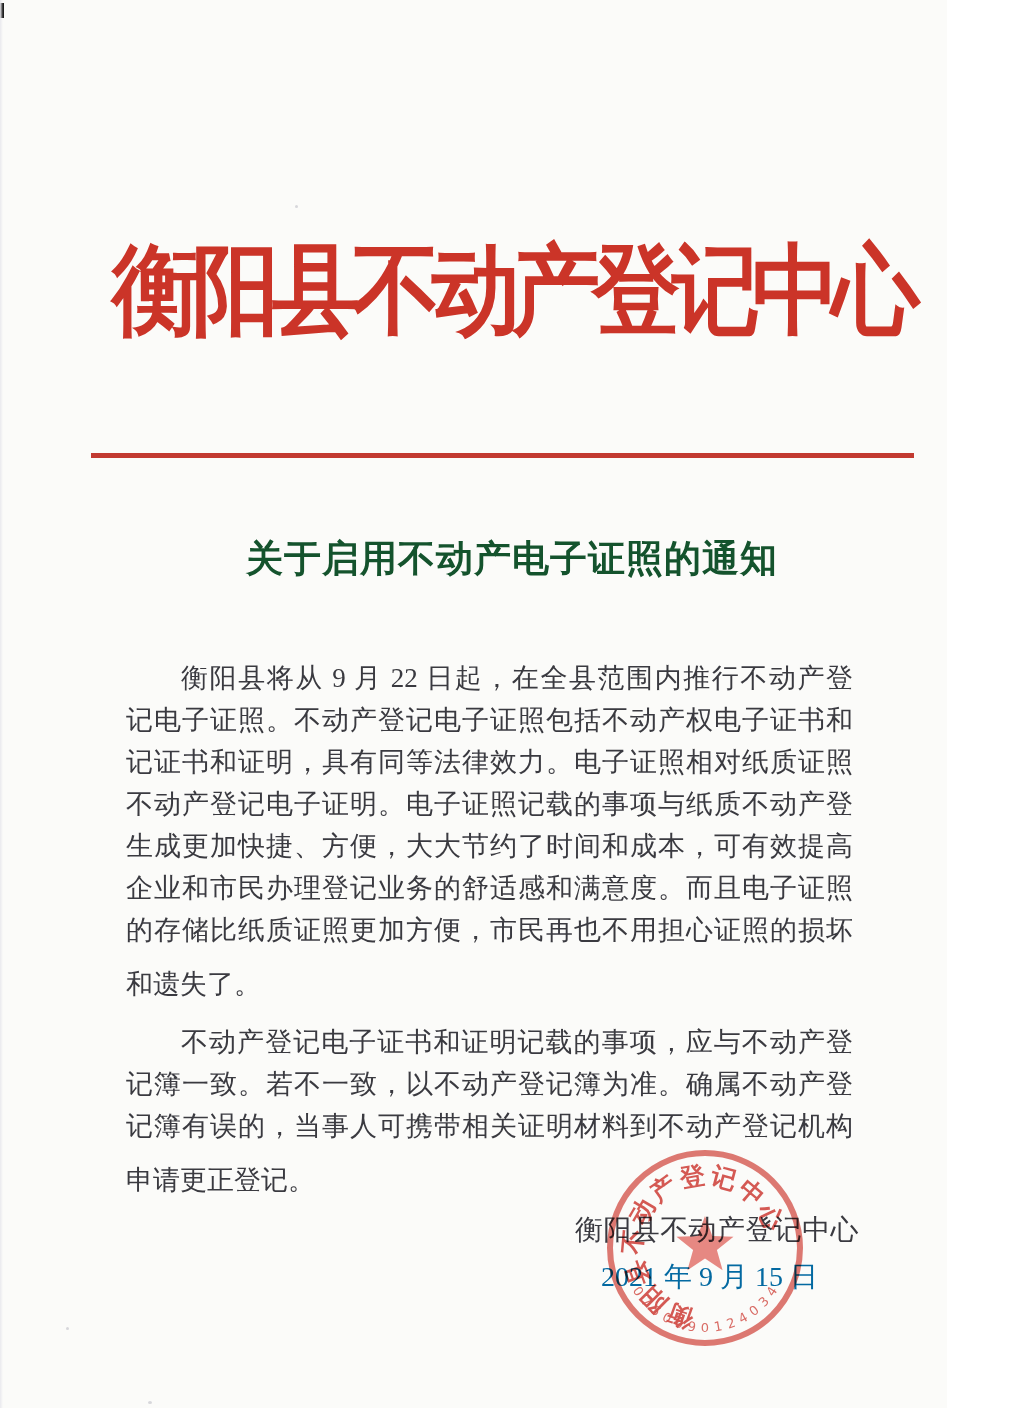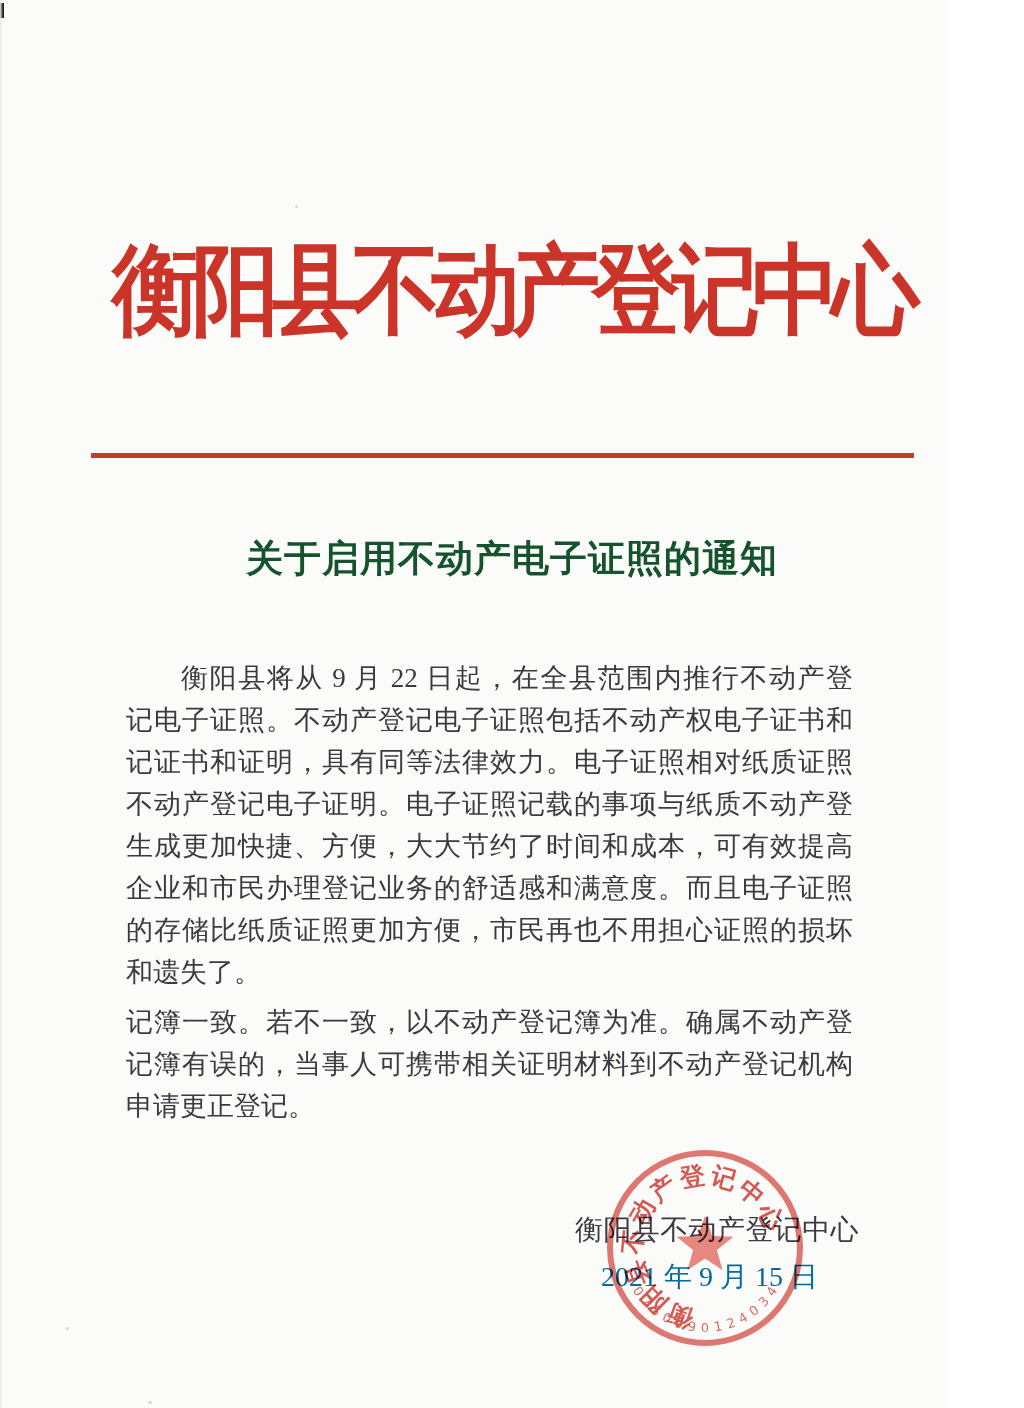--- a/index.html
+++ b/index.html
@@ -46,21 +46,21 @@
     white-space:nowrap;
   }
   .body-line.just{
     white-space:normal;
     text-align:justify;
     text-align-last:justify;
     text-justify:inter-character;
     overflow:hidden;
   }
   .body-line.indent{padding-left:55px;margin-top:16px;}
-  .body-line.plain{text-align:left;}
+  .body-line.plain{text-align:left;margin-top:12px;}
   
   .signature{
     position:absolute;left:575px;top:1211px;width:285px;
     font-size:28px;color:#3a3a40;
     white-space:nowrap;letter-spacing:0.4px;
   }
   .doc-date{
     position:absolute;left:601px;top:1258px;
     font-size:28px;color:#0369a1;white-space:nowrap;
   }
@@ -113,20 +113,21 @@
         <div class="body-line indent just">衡阳县将从 9 月 22 日起，在全县范围内推行不动产登</div>
         <div class="body-line just">记电子证照。不动产登记电子证照包括不动产权电子证书和</div>
         <div class="body-line just">记证书和证明，具有同等法律效力。电子证照相对纸质证照</div>
         <div class="body-line just">不动产登记电子证明。电子证照记载的事项与纸质不动产登</div>
         <div class="body-line just">生成更加快捷、方便，大大节约了时间和成本，可有效提高</div>
         <div class="body-line just">企业和市民办理登记业务的舒适感和满意度。而且电子证照</div>
         <div class="body-line just">的存储比纸质证照更加方便，市民再也不用担心证照的损坏</div>
         <div class="body-line plain">和遗失了。</div>
       </div>
       <div class="para">
+        <div class="body-line indent just">不动产登记电子证书和证明记载的事项，应与不动产登</div>
         <div class="body-line just">记簿一致。若不一致，以不动产登记簿为准。确属不动产登</div>
         <div class="body-line just">记簿有误的，当事人可携带相关证明材料到不动产登记机构</div>
         <div class="body-line plain">申请更正登记。</div>
       </div>
     </div>
 
   <div class="signature">衡阳县不动产登记中心</div>
   <div class="doc-date">2021 年 9 月 15 日</div>
 
   <div class="seal">

